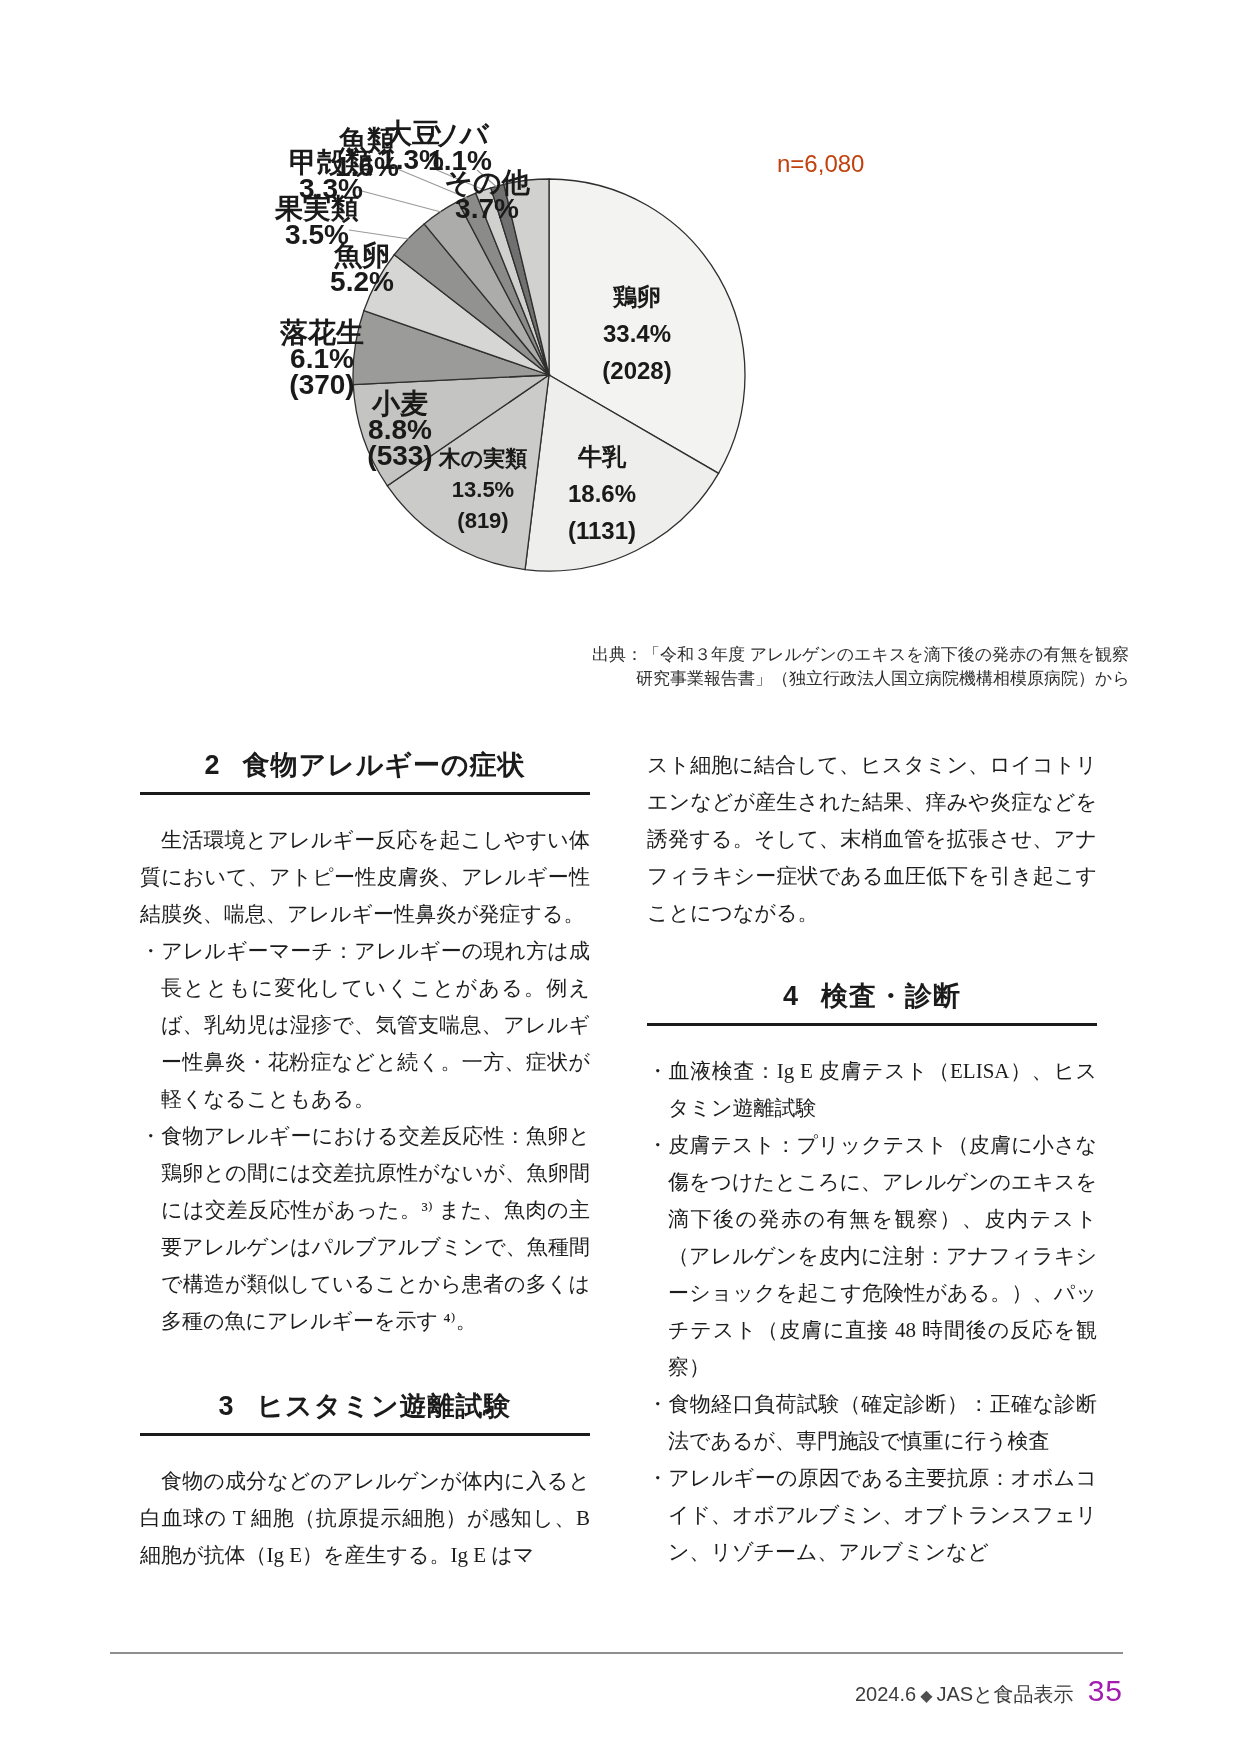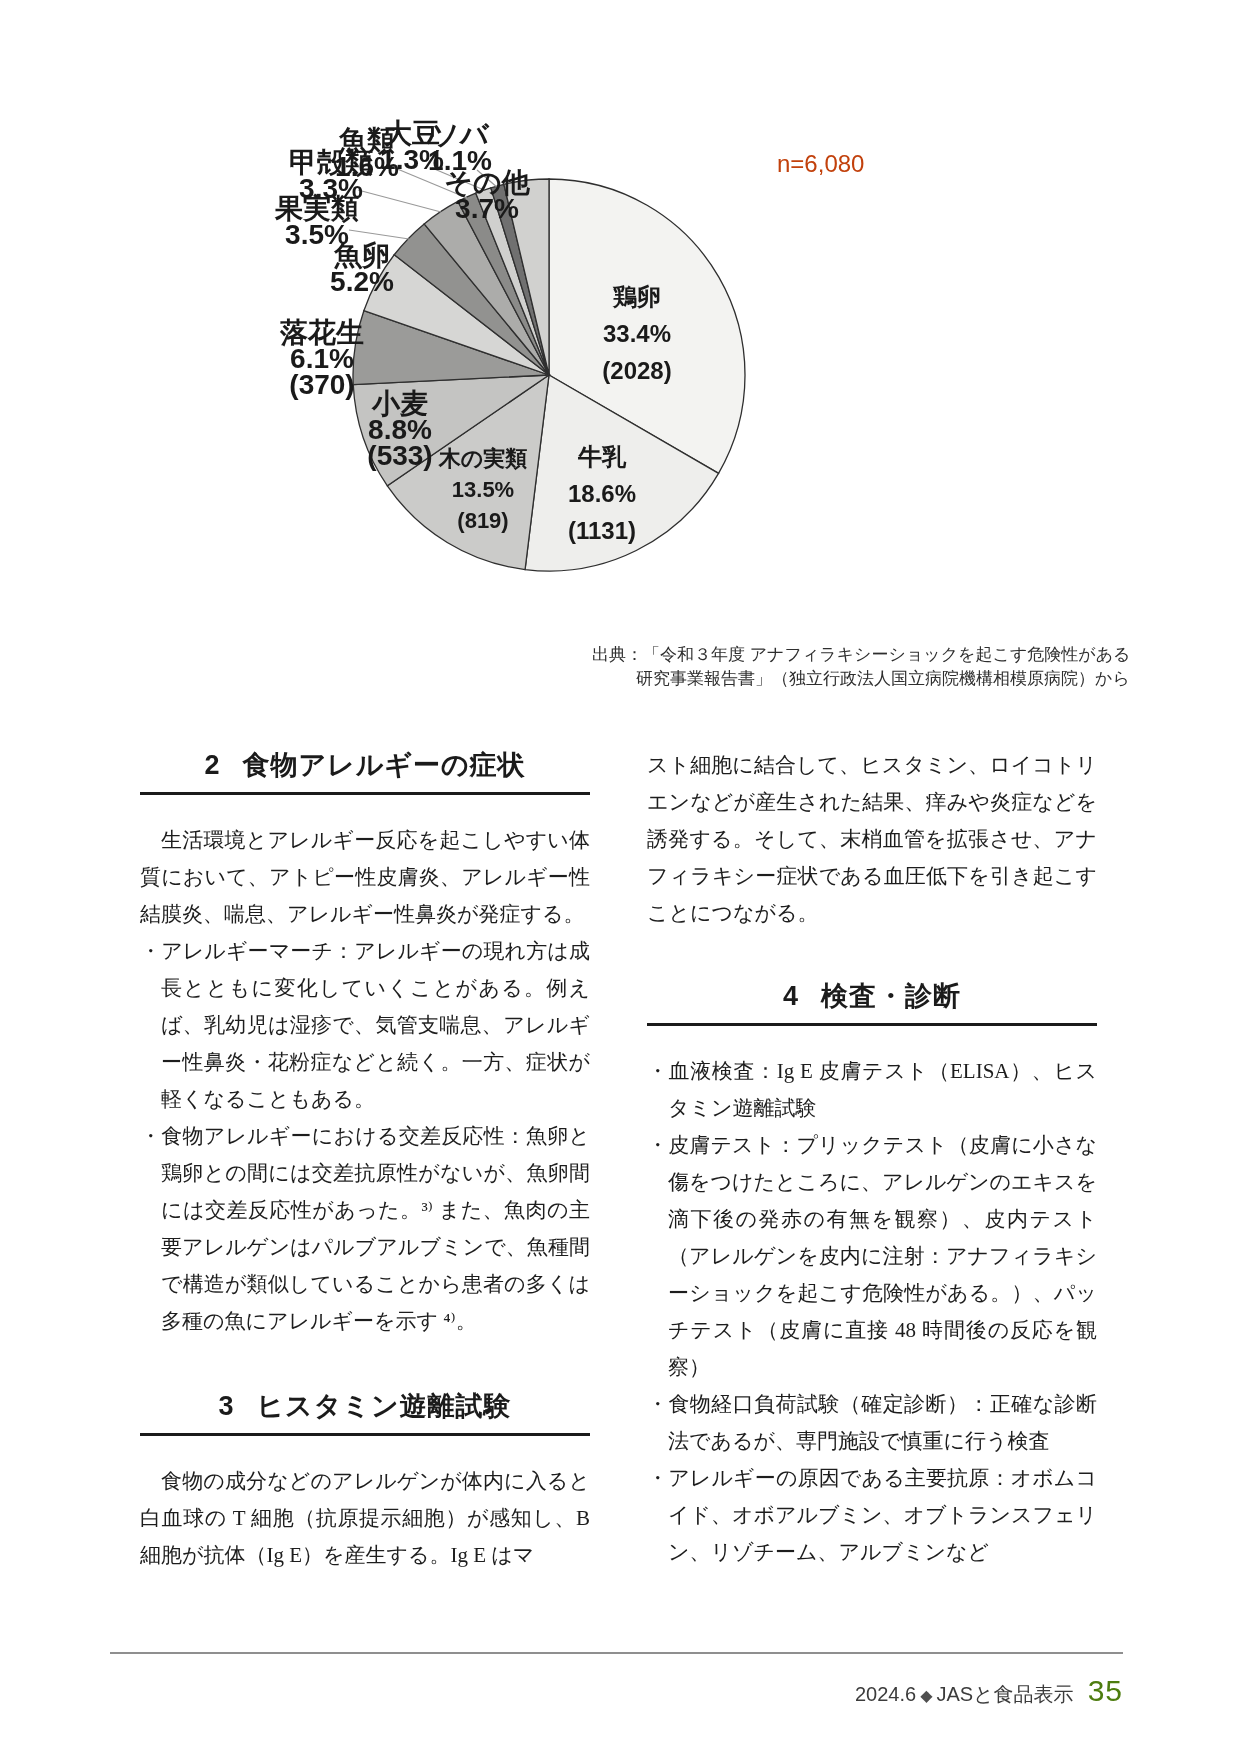--- a/index.html
+++ b/index.html
@@ -56,21 +56,21 @@
   .h-num { margin-right:22px; }
 
   
   #footer-rule { position:absolute; left:110px; top:1652px; width:1013px; height:2px; background:#8f8f8f; }
   #footer {
     position:absolute; right:118px; top:1674px;
     font-family:"Liberation Sans","DejaVu Sans",sans-serif;
     font-size:20px; color:#3c3c3c; display:flex; align-items:baseline;
   }
   #footer .diamond { font-size:16px; color:#4f4f4f; margin:0 4px; }
-  #footer .page-num { font-size:30px; color:#4d7c0f; margin-left:14px; letter-spacing:1px; }
+  #footer .page-num { font-size:30px; color:#a21caf; margin-left:14px; letter-spacing:1px; }
 </style>
 </head>
 <body>
 
 <div class="page">
 
   <div id="chart-region">
     <svg id="pie-svg" width="1241" height="480" viewBox="0 0 1241 480">
         <path d="M 549 265 L 549.00 69.00 A 196 196 0 0 1 718.54 363.35 Z" fill="#f3f3f1" stroke="#2f2f2f" stroke-width="1.3"></path>
         <path d="M 549 265 L 718.54 363.35 A 196 196 0 0 1 525.07 459.53 Z" fill="#eeeeec" stroke="#2f2f2f" stroke-width="1.3"></path>
@@ -140,21 +140,21 @@
           <div>ソバ</div>
           <div>1.1%</div>
         </div>
         <div class="pie-label sm" style="left: 487px; top: 60px;">
           <div>その他</div>
           <div>3.7%</div>
         </div>
       </div>
     <div id="sample-size">n=6,080</div>
     <div id="figure-source">
-      <div class="src-line-1">出典：「令和３年度 アナフィラキシーショックを起こす危険性がある</div>
+      <div class="src-line-1">出典：「令和３年度 アレルゲンのエキスを滴下後の発赤の有無を観察</div>
       <div class="src-line-2">研究事業報告書」（独立行政法人国立病院機構相模原病院）から</div>
     </div>
   </div>
 
   <div id="left-col" class="col">
       <div class="block heading"><span class="h-num">2</span><span class="h-title">食物アレルギーの症状</span></div>
       <div class="block para"><span>生活環境とアレルギー反応を起こしやすい体質において、アトピー性皮膚炎、アレルギー性結膜炎、喘息、アレルギー性鼻炎が発症する。</span></div>
       <div class="block bullet"><span class="bullet-mark">・</span><span>アレルギーマーチ：アレルギーの現れ方は成長とともに変化していくことがある。例えば、乳幼児は湿疹で、気管支喘息、アレルギー性鼻炎・花粉症などと続く。一方、症状が軽くなることもある。</span></div>
       <div class="block bullet"><span class="bullet-mark">・</span><span>食物アレルギーにおける交差反応性：魚卵と鶏卵との間には交差抗原性がないが、魚卵間には交差反応性があった。³⁾ また、魚肉の主要アレルゲンはパルブアルブミンで、魚種間で構造が類似していることから患者の多くは多種の魚にアレルギーを示す ⁴⁾。</span></div>
       <div class="block heading"><span class="h-num">3</span><span class="h-title">ヒスタミン遊離試験</span></div>

